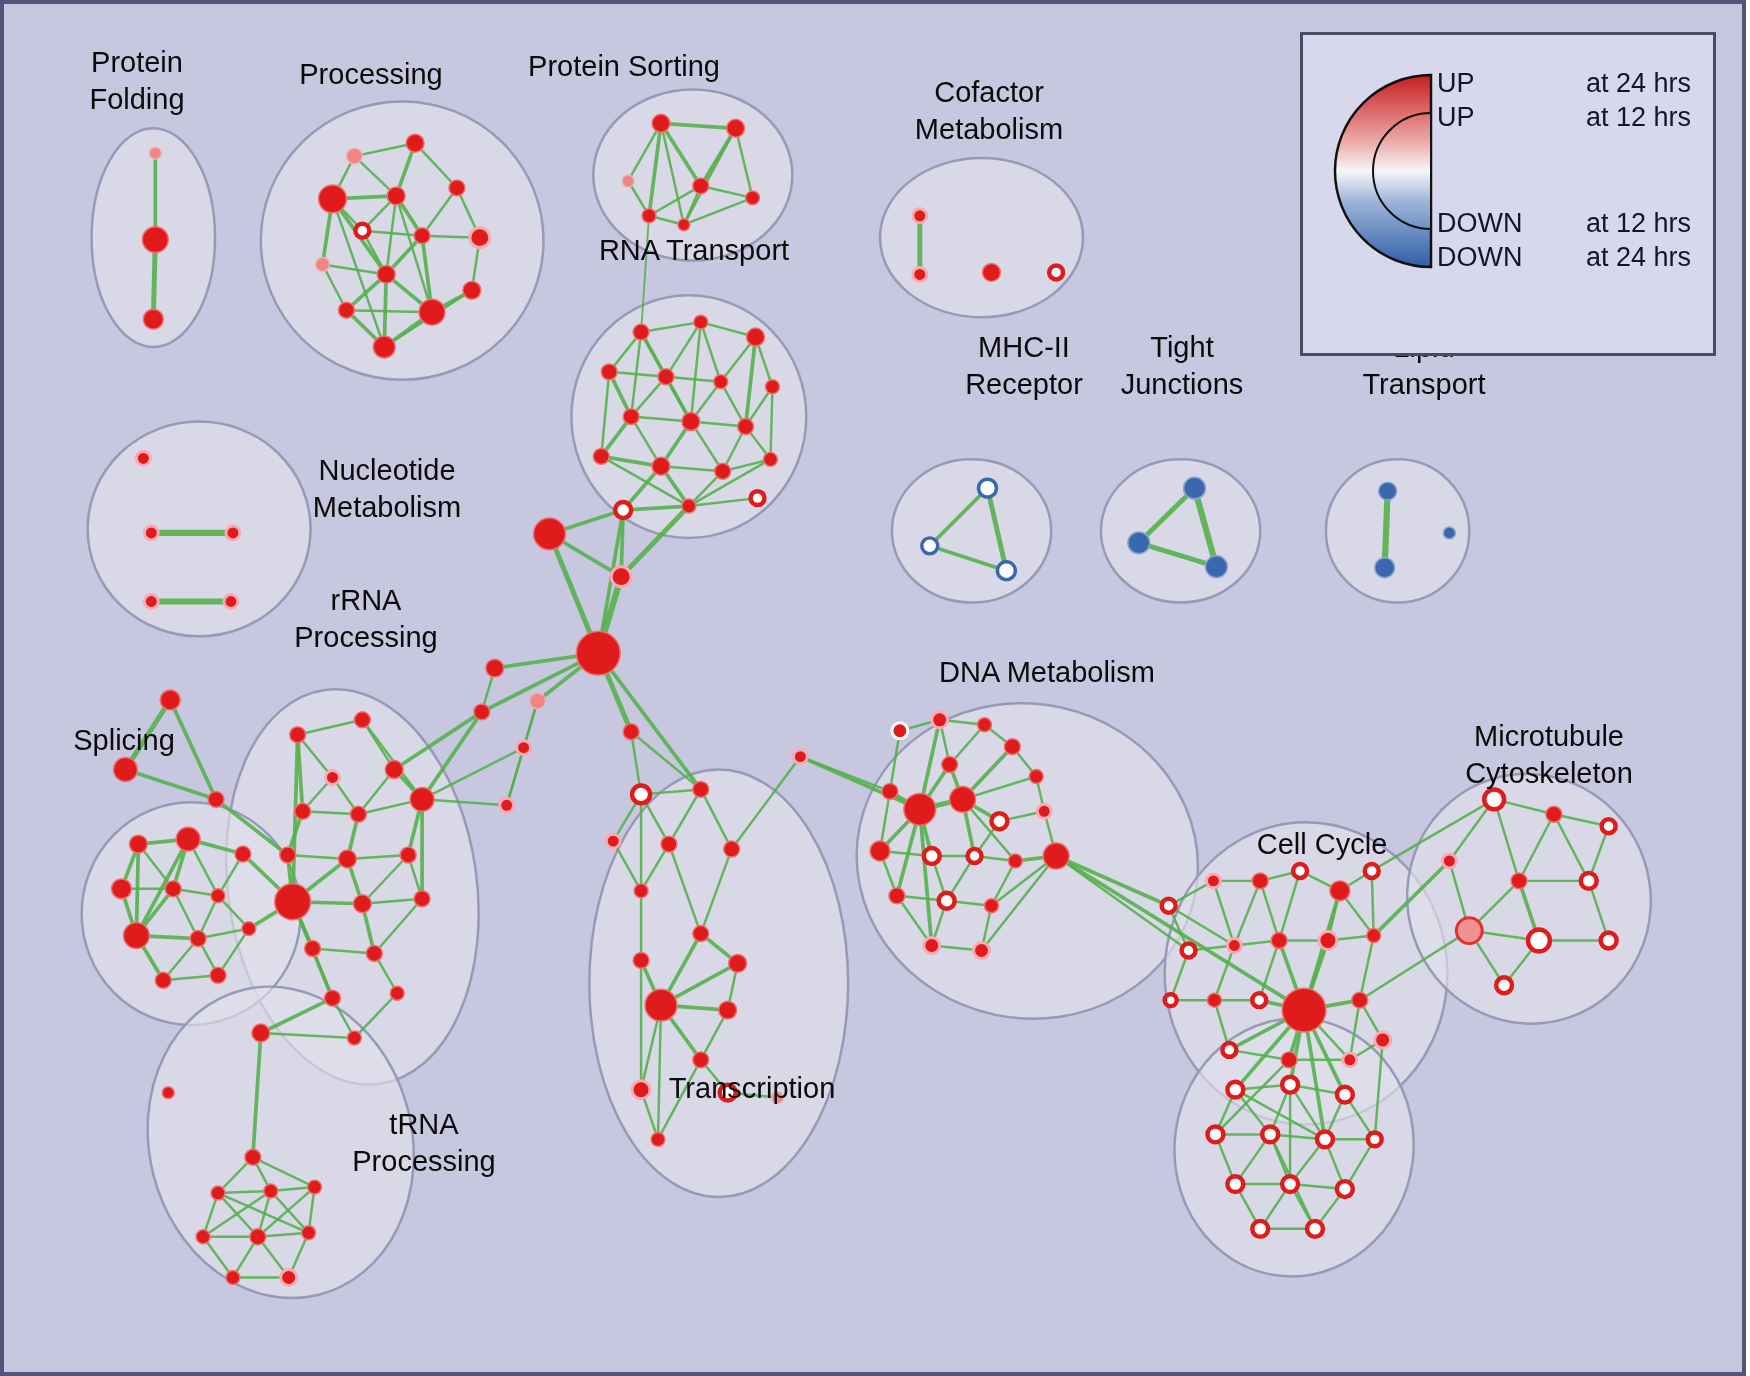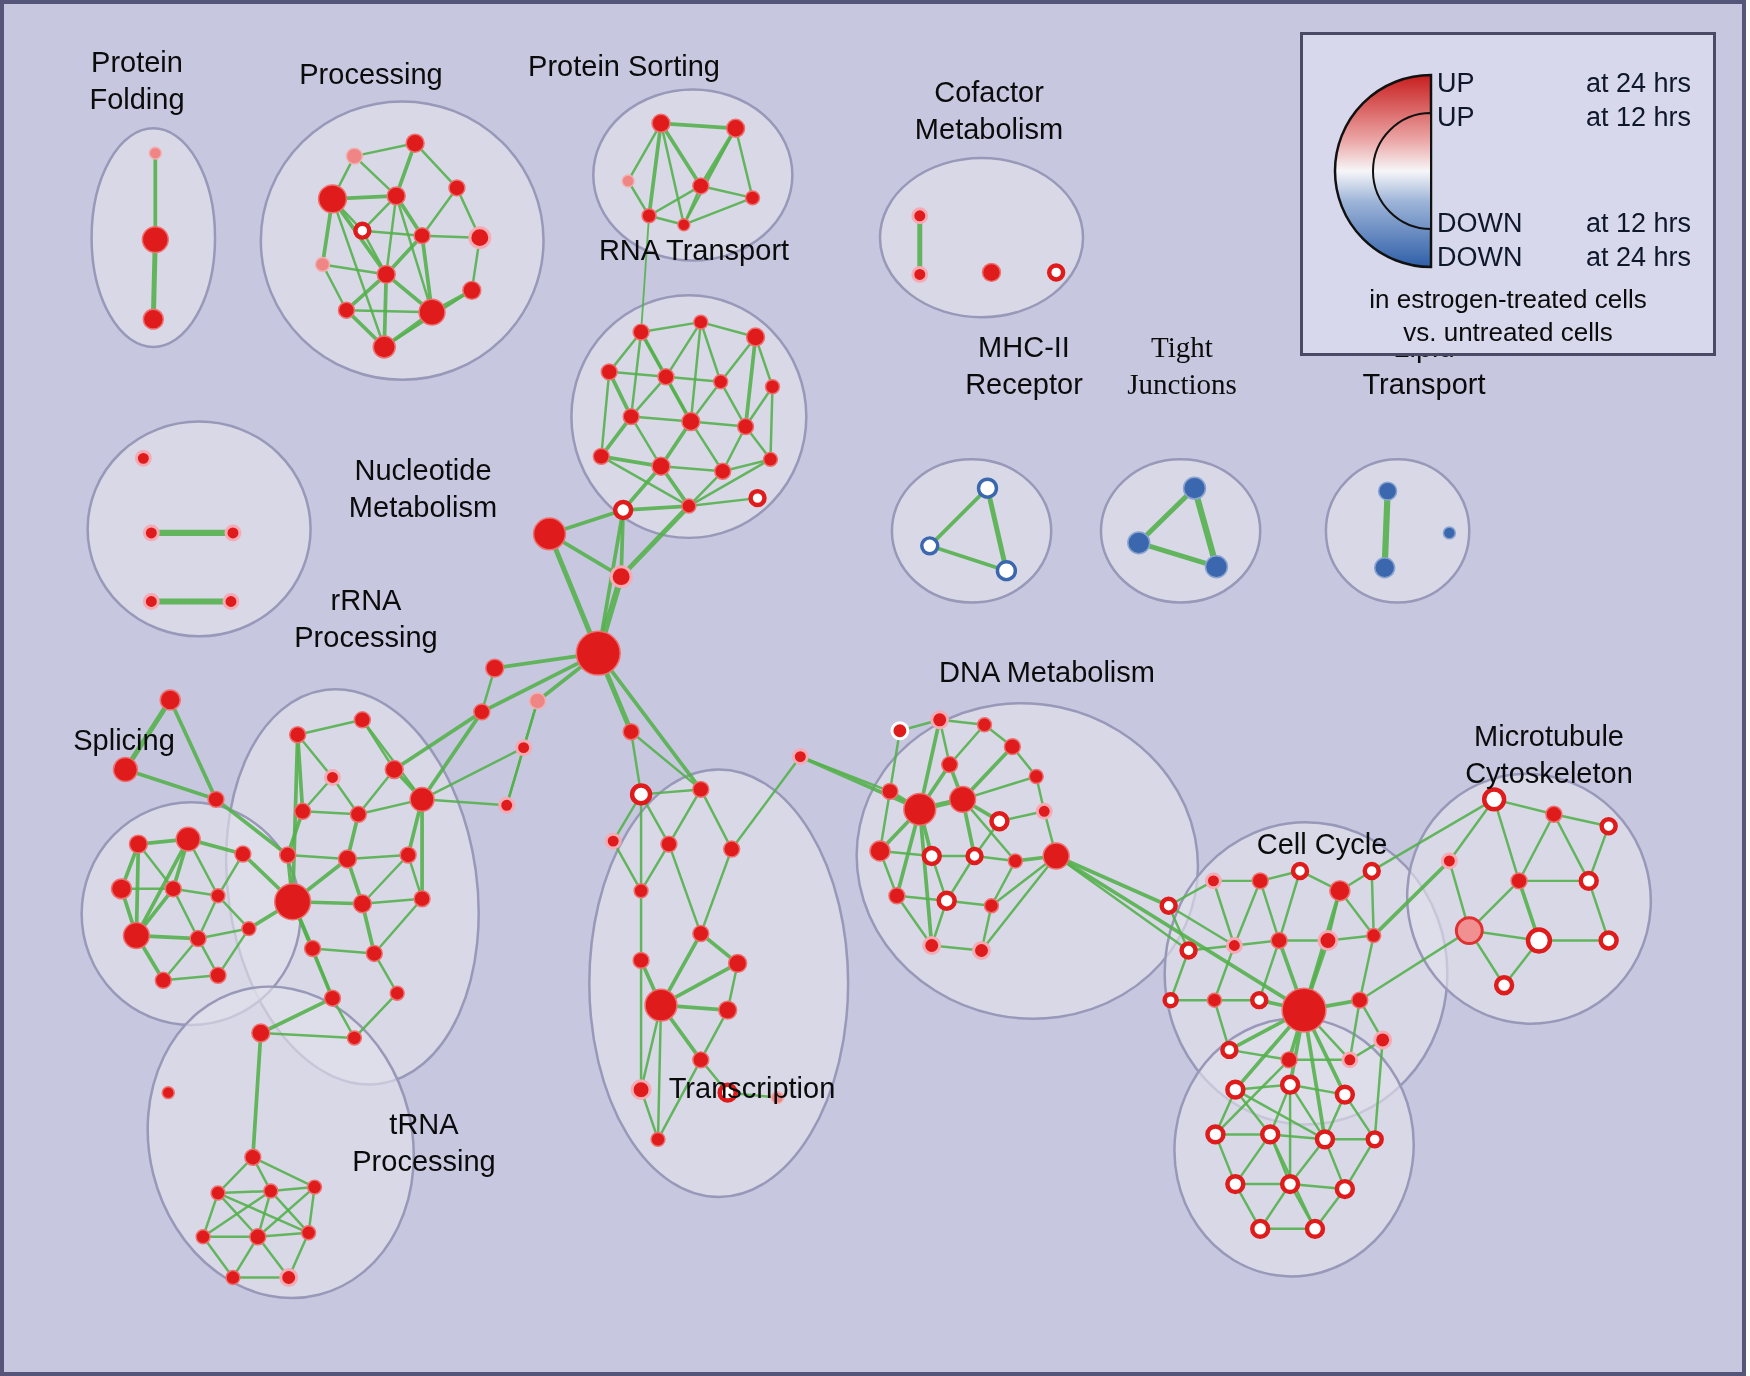--- a/index.html
+++ b/index.html
@@ -628,25 +628,25 @@
 
   <div class="cluster-label" style="left: 133px; top: 40px;">Protein
 Folding</div>
   <div class="cluster-label" style="left: 367px; top: 52px;">Processing</div>
   <div class="cluster-label" style="left: 620px; top: 44px;">Protein Sorting</div>
   <div class="cluster-label" style="left: 985px; top: 70px;">Cofactor
 Metabolism</div>
   <div class="cluster-label" style="left: 690px; top: 228px;">RNA Transport</div>
   <div class="cluster-label" style="left: 1020px; top: 325px;">MHC-II
 Receptor</div>
-  <div class="cluster-label" style="left: 1178px; top: 325px; font-family: Liberation Serif, serif;">Tight
+  <div class="cluster-label" style="left: 1178px; top: 325px;">Tight
 Junctions</div>
   <div class="cluster-label" style="left: 1420px; top: 325px;">Lipid
 Transport</div>
-  <div class="cluster-label" style="left: 383px; top: 448px; margin-left: 36px;">Nucleotide
+  <div class="cluster-label" style="left: 383px; top: 448px;">Nucleotide
 Metabolism</div>
   <div class="cluster-label" style="left: 362px; top: 578px;">rRNA
 Processing</div>
   <div class="cluster-label" style="left: 120px; top: 718px;">Splicing</div>
   <div class="cluster-label" style="left: 420px; top: 1102px;">tRNA
 Processing</div>
   <div class="cluster-label" style="left: 748px; top: 1066px;">Transcription</div>
   <div class="cluster-label" style="left: 1043px; top: 650px;">DNA Metabolism</div>
   <div class="cluster-label" style="left: 1318px; top: 822px;">Cell Cycle</div>
   <div class="cluster-label" style="left: 1545px; top: 714px;">Microtubule
@@ -675,17 +675,15 @@
       <span class="time">at 12 hrs</span>
     </div>
     <div class="legend-row" style="top:173px">
       <span class="dir">DOWN</span>
       <span class="time">at 12 hrs</span>
     </div>
     <div class="legend-row" style="top:207px">
       <span class="dir">DOWN</span>
       <span class="time">at 24 hrs</span>
     </div>
-    <div class="legend-caption">in estrogen-treated cells
-vs. untreated cells</div>
   </div>
 
 </div>
 
 </body></html>

